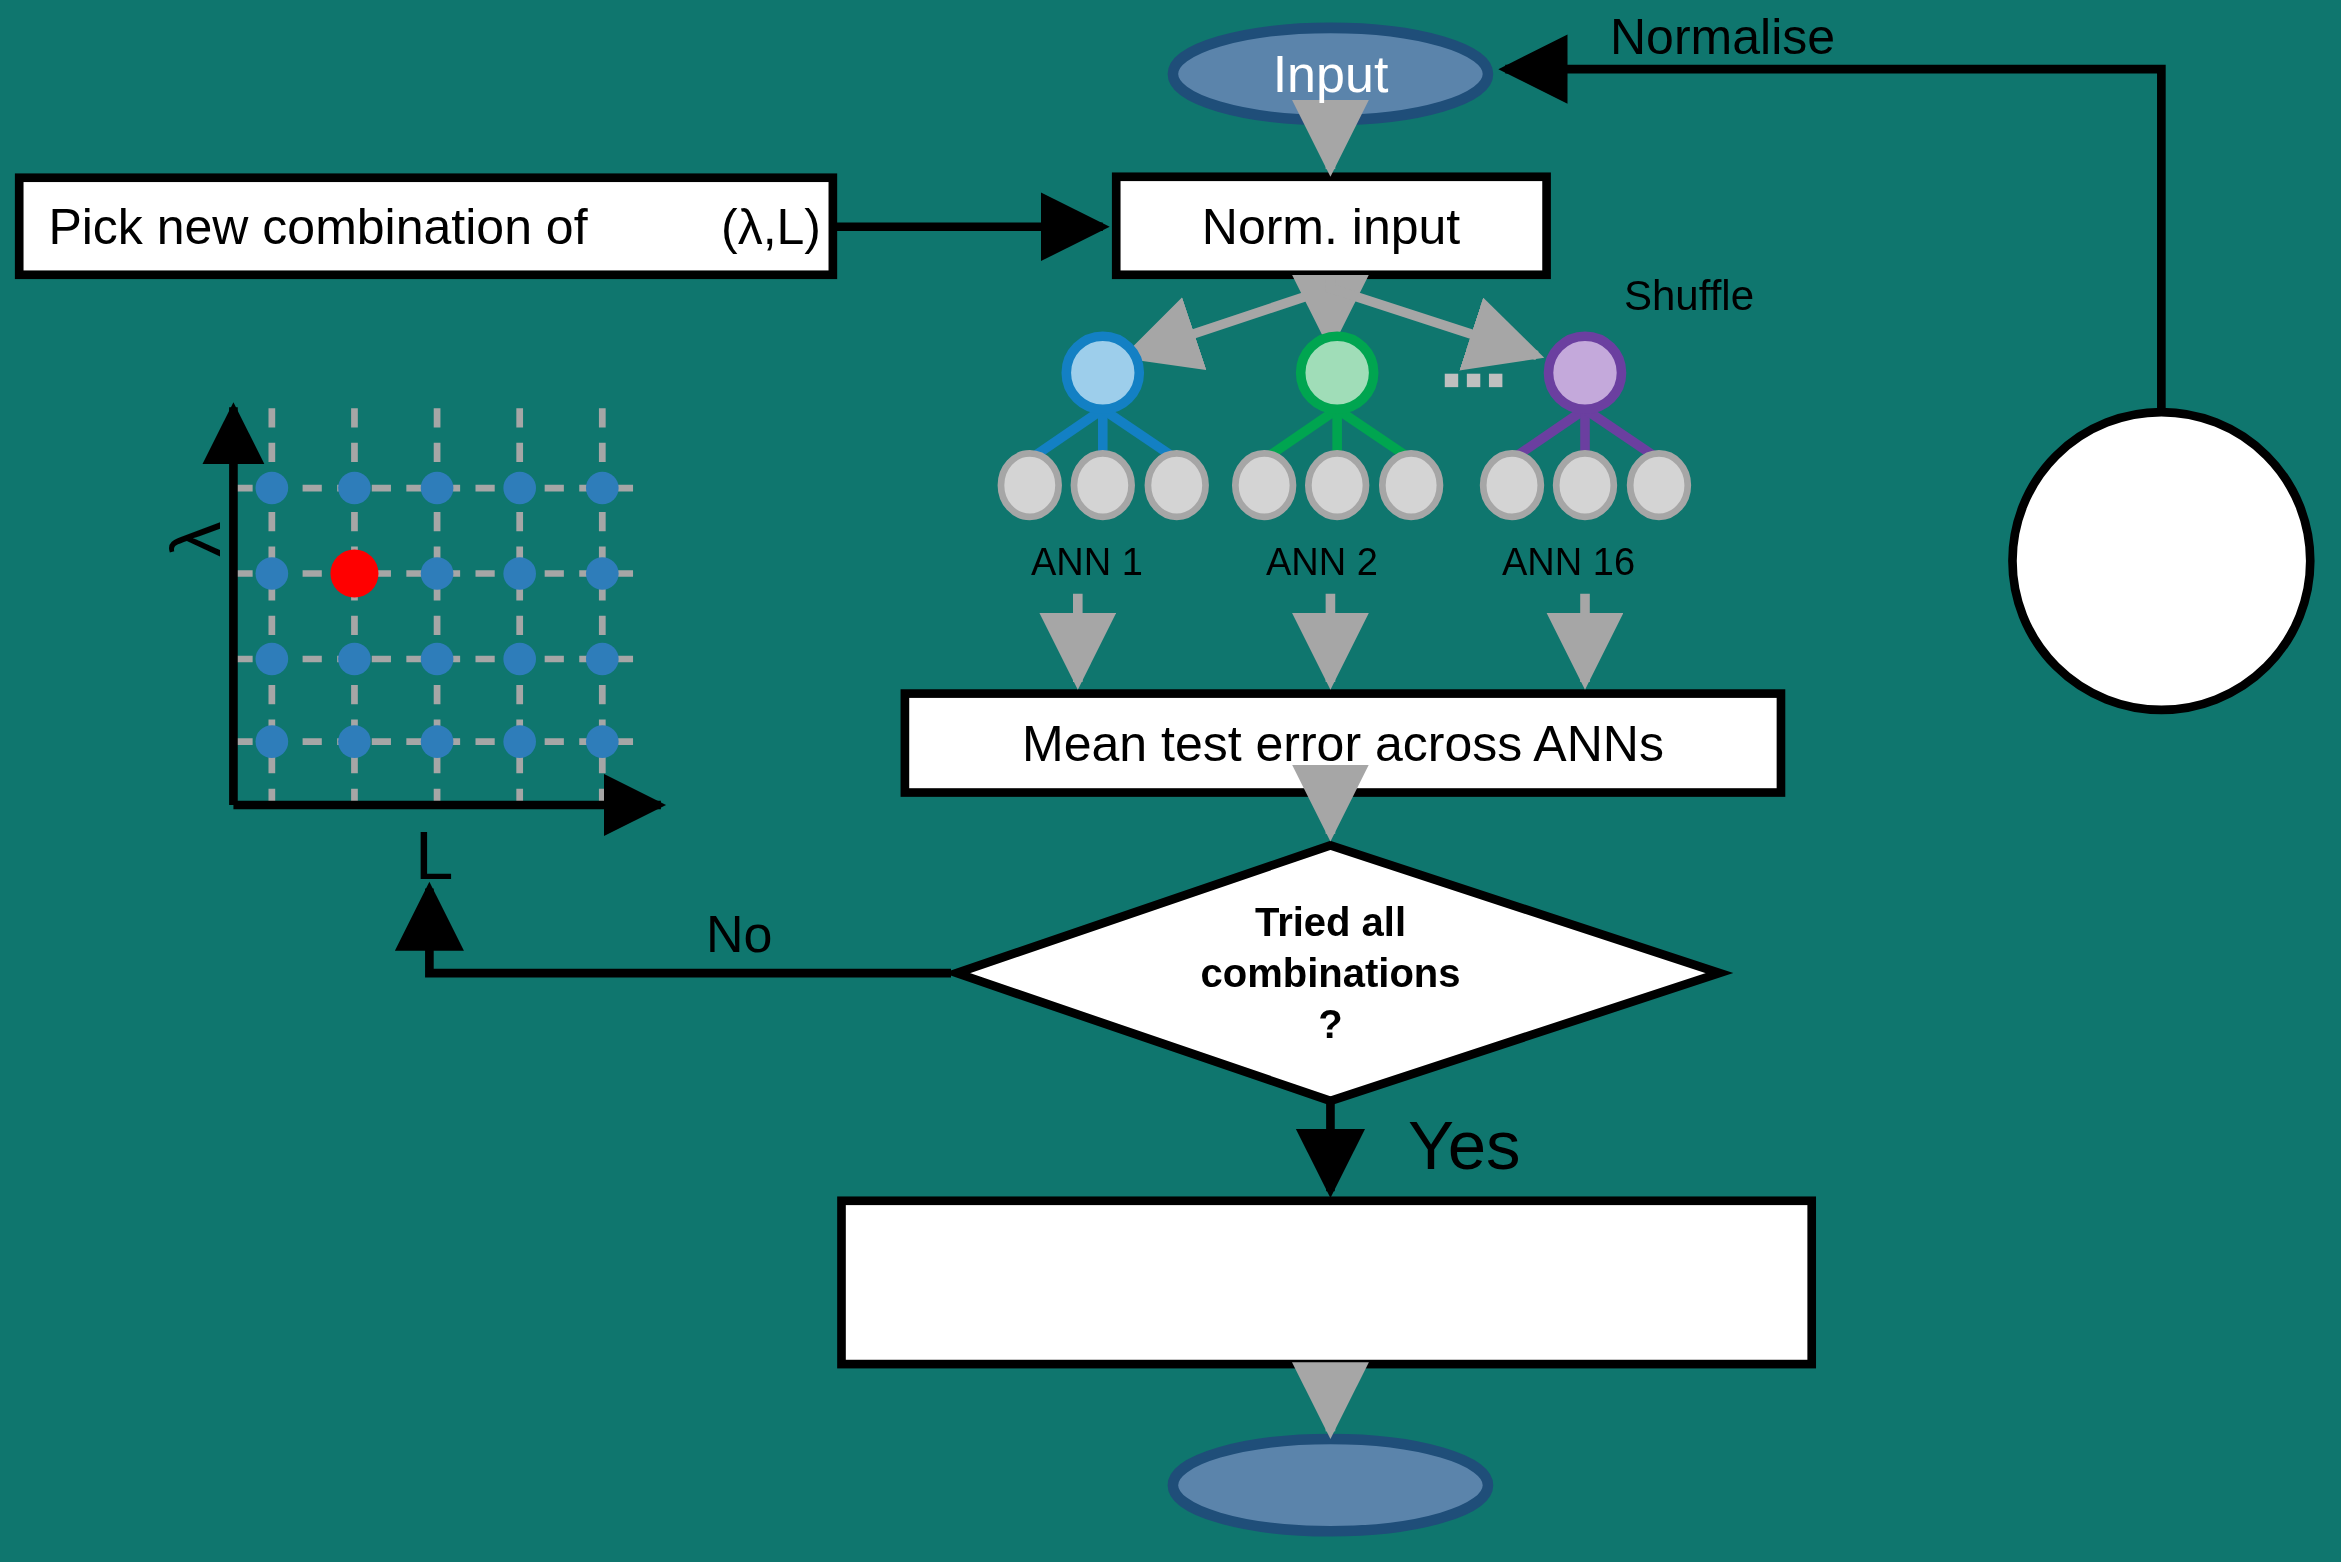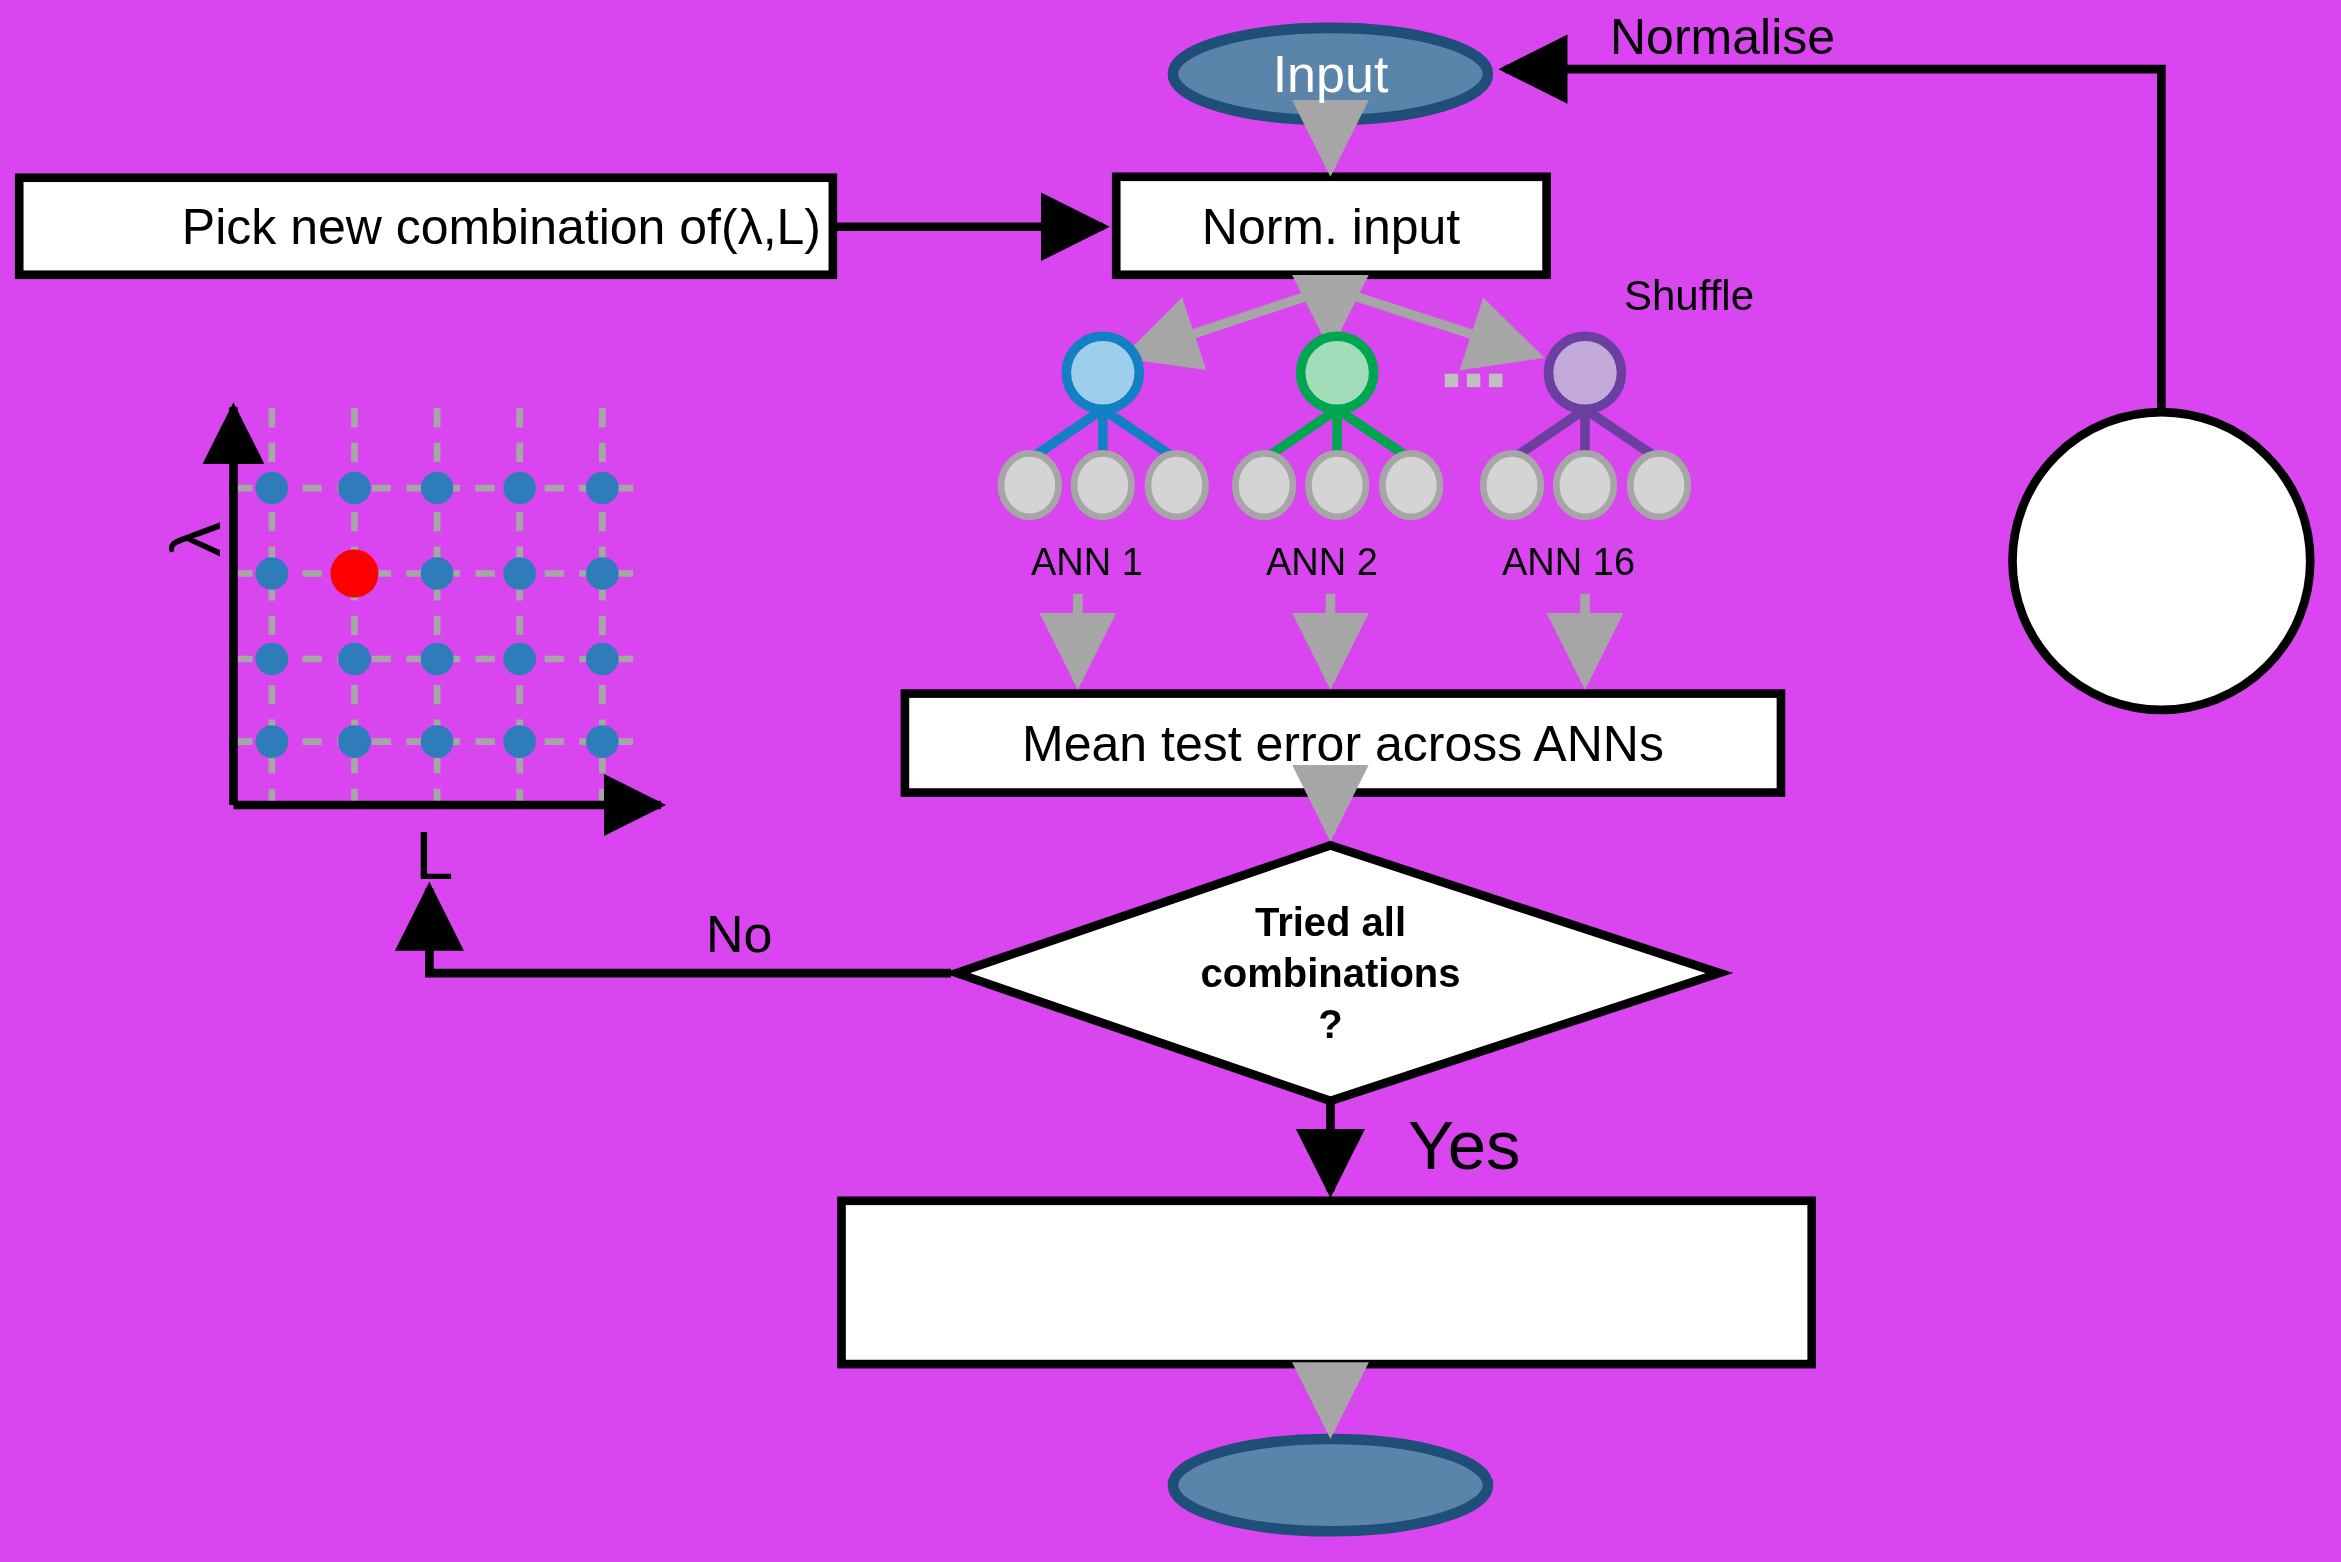--- a/index.html
+++ b/index.html
@@ -4,21 +4,21 @@
 <style>
   html, body {
     margin: 0;
     padding: 0;
     background: #ffffff;
   }
   #canvas {
     position: relative;
     width: 2341px;
     height: 1562px;
-    background: #d946ef;
+    background: #0f766e;
     font-family: "Liberation Sans", sans-serif;
     overflow: hidden;
   }
   #svg-layer {
     position: absolute;
     left: 0;
     top: 0;
     width: 2341px;
     height: 1562px;
   }
@@ -189,21 +189,21 @@
       <rect x="1527" y="389" width="14" height="14"></rect>
       <rect x="1550" y="389" width="14" height="14"></rect>
     </g>
   </svg>
 
   <div class="node-text" style="left:1173px; top:41px; width:315px; height:65px; font-size:52px;">
     <span class="white-text">Input</span>
   </div>
 
 
-  <div class="node-text" style="left:33px; top:188px; width:788px; height:77px; font-size:50px; justify-content:flex-end; padding-left:15.4px; box-sizing:border-box;">
+  <div class="node-text" style="left:33px; top:188px; width:788px; height:77px; font-size:50px; justify-content:space-between; padding-left:15.4px; box-sizing:border-box;">
     <span>Pick new combination of </span>
       <span class="bold">(λ,L)</span>
   </div>
 
   <div class="node-text" style="left:1116px; top:188px; width:430px; height:77px; font-size:50px;">
     <span>Norm. input</span>
   </div>
 
   <div class="node-text" style="left:905px; top:706px; width:876px; height:75px; font-size:50px;">
     <span>Mean test error across ANNs</span>

